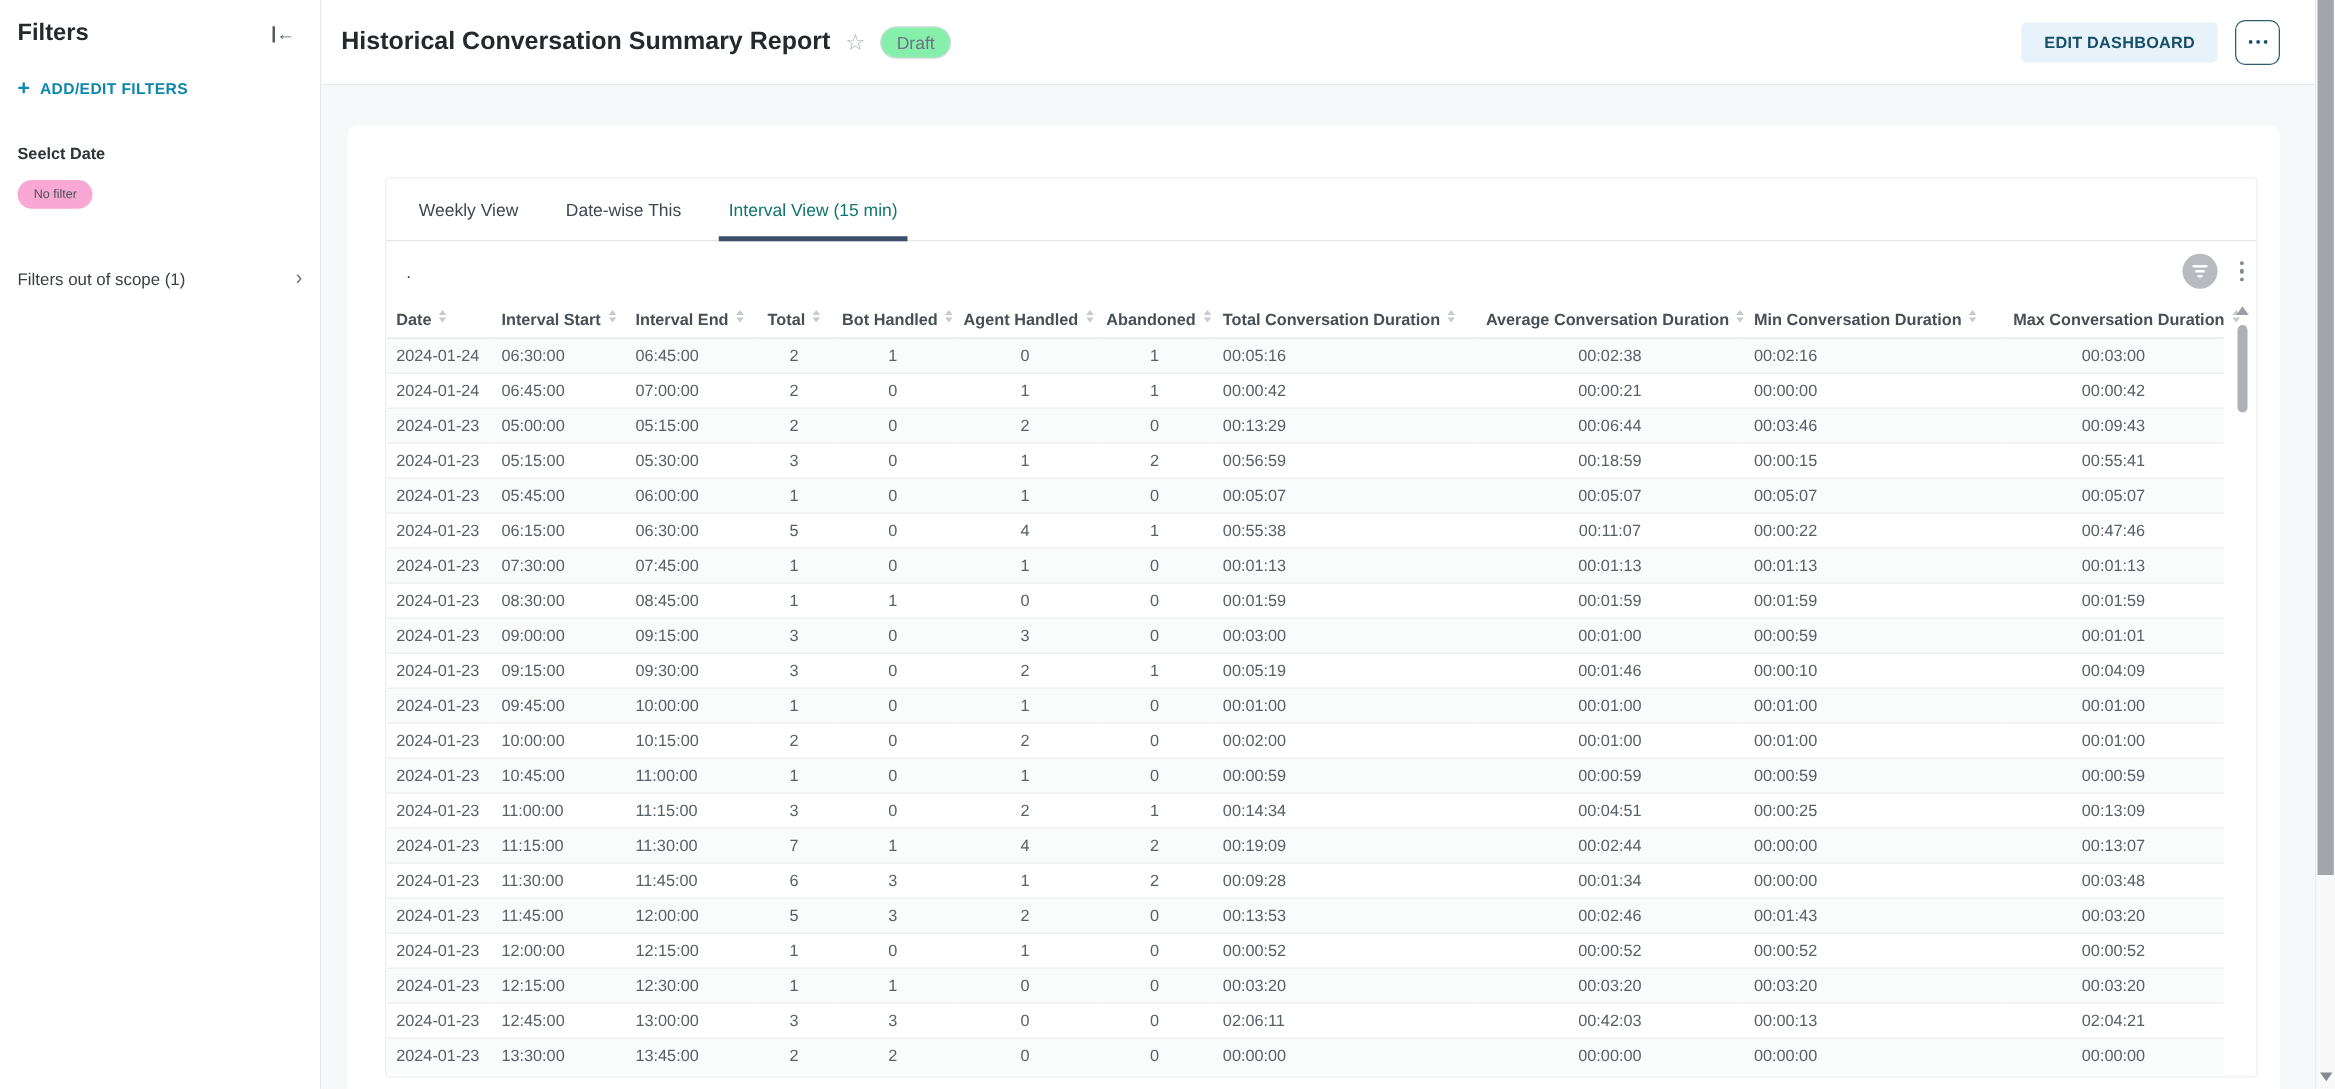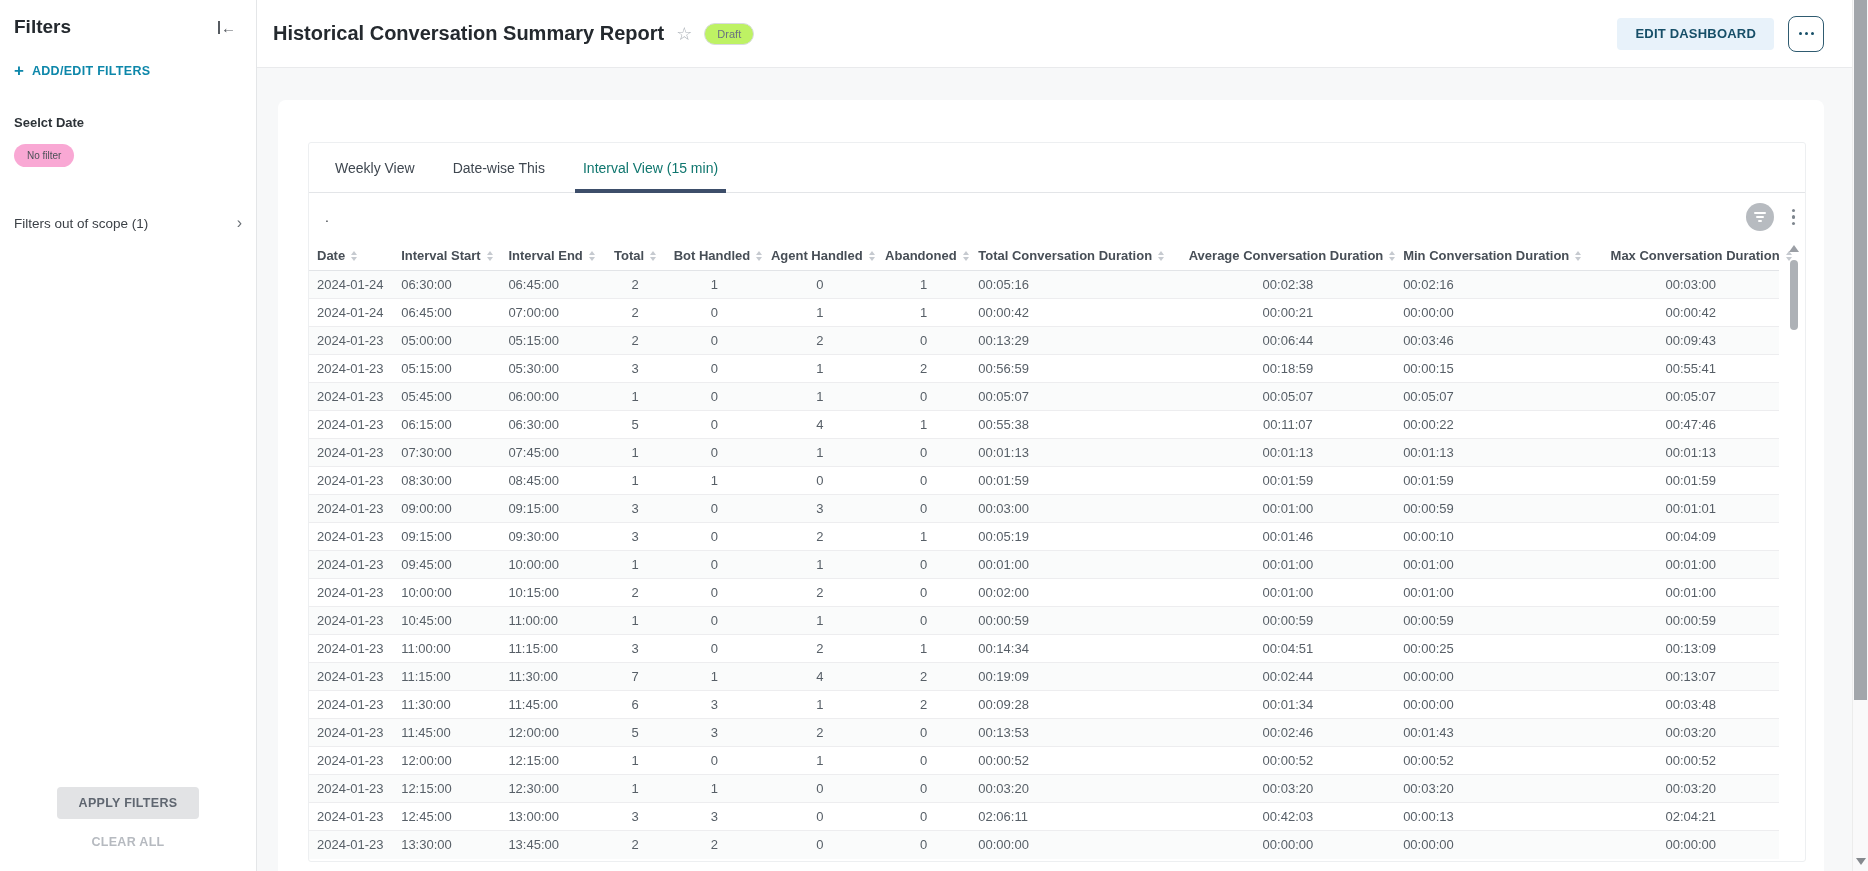--- a/index.html
+++ b/index.html
@@ -32,22 +32,22 @@
     color:#5f6670; cursor:pointer; font-family:inherit; }
   .clear-all { margin-top:16px; font-size:12.5px; font-weight:700; letter-spacing:.3px;
     color:#b6bac0; cursor:pointer; }
 
   
   .main { position:absolute; left:257px; top:0; right:0; bottom:0; }
   .topbar { height:68px; background:#fff; border-bottom:1px solid #e9eaec;
     display:flex; align-items:center; padding:0 44px 0 16px; }
   .page-title { font-size:20px; font-weight:700; color:#24292e; }
   .star { margin-left:12px; font-size:18px; color:#a9afb6; cursor:pointer; line-height:1; }
-  .badge { margin-left:12px; padding:4px 12px; border:1px solid #d8dbdf; background:#bef264;
-    border-radius:13px; font-size:11px; color:#6b7280; }
+  .badge { margin-left:12px; padding:4px 12px; border:1px solid #d8dbdf; background:#86efac;
+    border-radius:13px; font-size:14px; color:#6b7280; }
   .topbar-spacer { flex:1; }
   .edit-btn { background:#e8f2fa; color:#174f68; border:none; border-radius:4px;
     height:32px; padding:0 18px; font-size:13px; font-weight:700; letter-spacing:.2px;
     cursor:pointer; font-family:inherit; }
   .more-btn { margin-left:14px; width:36px; height:36px; border:1.5px solid #2f5b70;
     border-radius:8px; background:#fff; display:flex; align-items:center;
     justify-content:center; gap:3px; cursor:pointer; }
   .more-btn i { width:3px; height:3px; border-radius:50%; background:#174f68; }
 
   .content { position:absolute; left:0; top:68px; right:16px; bottom:0; background:#f7f8f9; }
@@ -74,21 +74,21 @@
   .filter-circle i:nth-child(1){ width:12px; } .filter-circle i:nth-child(2){ width:8px; }
   .filter-circle i:nth-child(3){ width:4px; }
   .kebab { margin-left:14px; display:flex; flex-direction:column; gap:3px; padding:4px;
     cursor:pointer; }
   .kebab i { width:3.5px; height:3.5px; border-radius:50%; background:#7e868e; }
 
   .table-wrap { position:absolute; left:0; right:0; top:98px; bottom:0; overflow:hidden; }
   table { border-collapse:collapse; table-layout:fixed; width:1470px; }
   th { text-align:left; padding:7px 8px; font-size:13px; font-weight:700; color:#474e56;
     white-space:nowrap; border-bottom:1px solid #e2e4e7; cursor:pointer; }
-  th .th-inner { display:inline-flex; align-items:center; gap:6px; }
+  th .th-inner { display:inline-flex; gap:6px; }
   td { padding:6px 8px; font-size:13px; color:#575f67; white-space:nowrap;
     border-top:1px solid #ededef; height:28px; }
   tbody tr:first-child td { border-top:none; }
   tbody tr:nth-child(odd) { background:#fafbfb; }
   th.c, td.c { text-align:center; }
   .sort { display:inline-flex; flex-direction:column; gap:2px; }
   .sort .up { width:0; height:0; border-left:3.5px solid transparent;
     border-right:3.5px solid transparent; border-bottom:4.5px solid #c6cad0; }
   .sort .dn { width:0; height:0; border-left:3.5px solid transparent;
     border-right:3.5px solid transparent; border-top:4.5px solid #c6cad0; }
@@ -126,24 +126,20 @@
     <span class="lbl">ADD/EDIT FILTERS</span>
   </div>
   <div class="filter-group">
     <div class="filter-group-label">Seelct Date</div>
     <span class="chip">No filter</span>
   </div>
   <div class="scope-row">
     <span class="scope-label">Filters out of scope (1)</span>
     <span class="chev-right">›</span>
   </div>
-  <div class="sidebar-bottom">
-    <button class="apply-btn">APPLY FILTERS</button>
-    <div class="clear-all">CLEAR ALL</div>
-  </div>
 </aside>
 
 <div class="main">
   <header class="topbar">
     <h1 class="page-title">Historical Conversation Summary Report</h1>
     <span class="star">☆</span>
     <span class="badge">Draft</span>
     <span class="topbar-spacer"></span>
     <button class="edit-btn">EDIT DASHBOARD</button>
     <div class="more-btn">

